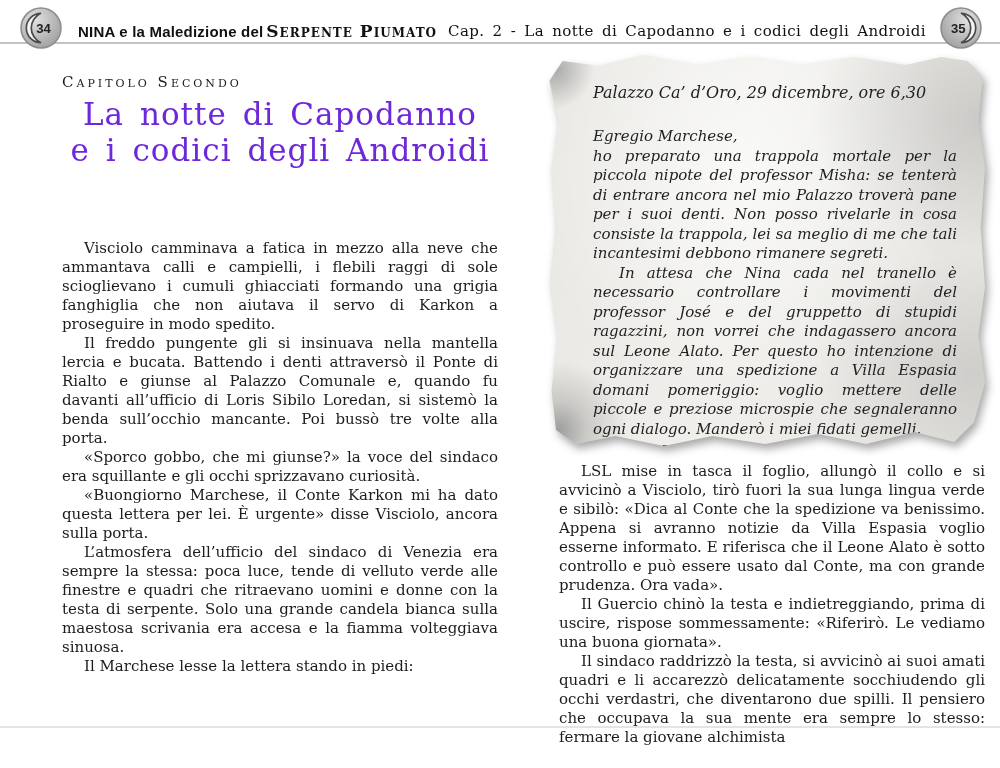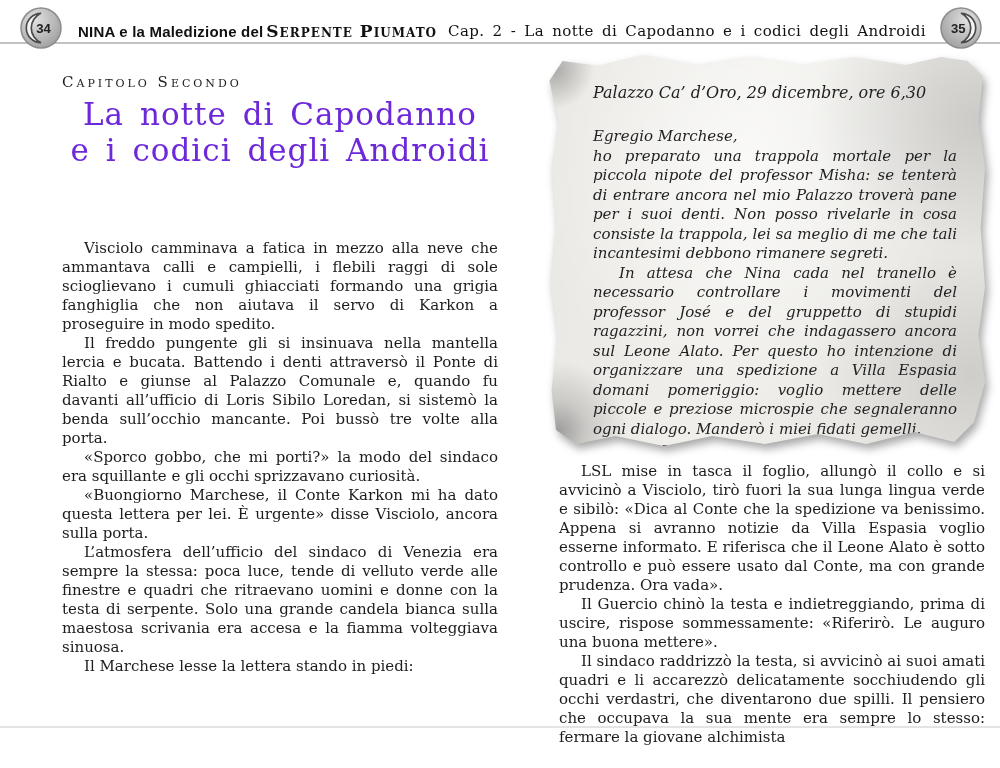--- a/index.html
+++ b/index.html
@@ -108,38 +108,38 @@
   <path d="M20,6 A14,14 0 1 0 20,34 A15.2,15.2 0 0 1 20,6 Z" fill="#f4f4f1" stroke="#4a4a4a" stroke-width="1.6" transform="scale(-1,1) translate(-40,0)"></path>
   <text x="17.5" y="24.5" text-anchor="middle" font-size="12.5" font-weight="bold" fill="#222">35</text>
 </svg>
 
 <section class="page-left">
   <div class="chapter-label">Capitolo Secondo</div>
   <h1 class="chapter-title"><span>La notte di Capodanno</span><br><span>e i codici degli Androidi</span></h1>
   <div class="body-text">
     <p>Visciolo camminava a fatica in mezzo alla neve che ammantava calli e campielli, i flebili raggi di sole scioglievano i cumuli ghiacciati formando una grigia fanghiglia che non aiutava il servo di Karkon a proseguire in modo spedito.</p>
     <p>Il freddo pungente gli si insinuava nella mantella lercia e bucata. Battendo i denti attraversò il Ponte di Rialto e giunse al Palazzo Comunale e, quando fu davanti all’ufficio di Loris Sibilo Loredan, si sistemò la benda sull’occhio mancante. Poi bussò tre volte alla porta.</p>
-    <p>«Sporco gobbo, che mi porti?» la modo del sindaco era squillante e gli occhi sprizzavano curiosità.</p>
+    <p>«Sporco gobbo, che mi giunse?» la voce del sindaco era squillante e gli occhi sprizzavano curiosità.</p>
     <p>«Buongiorno Marchese, il Conte Karkon mi ha dato questa lettera per lei. È urgente» disse Visciolo, ancora sulla porta.</p>
     <p>L’atmosfera dell’ufficio del sindaco di Venezia era sempre la stessa: poca luce, tende di velluto verde alle finestre e quadri che ritraevano uomini e donne con la testa di serpente. Solo una grande candela bianca sulla maestosa scrivania era accesa e la fiamma volteggiava sinuosa.</p>
     <p>Il Marchese lesse la lettera stando in piedi:</p>
   </div>
 </section>
 
 <section class="page-right">
   <div class="parchment-wrap">
     <div class="parchment letter">
       <p class="dateline">Palazzo Ca’ d’Oro, 29 dicembre, ore 6,30</p>
       <p class="salutation">Egregio Marchese,</p>
       <p class="lp">ho preparato una trappola mortale per la piccola nipote del professor Misha: se tenterà di entrare ancora nel mio Palazzo troverà pane per i suoi denti. Non posso rivelarle in cosa consiste la trappola, lei sa meglio di me che tali incantesimi debbono rimanere segreti.</p>
       <p class="lp indent">In attesa che Nina cada nel tranello è necessario controllare i movimenti del professor José e del gruppetto di stupidi ragazzini, non vorrei che indagassero ancora sul Leone Alato. Per questo ho intenzione di organizzare una spedizione a Villa Espasia domani pomeriggio: voglio mettere delle piccole e preziose microspie che segnaleranno ogni dialogo. Manderò i miei fidati gemelli.</p>
       <p class="lp indent">La prego di farmi sapere che cosa ne pensa.</p>
       <div class="signature">Conte Karkon</div>
     </div>
   </div>
   <div class="body-text">
     <p>LSL mise in tasca il foglio, allungò il collo e si avvicinò a Visciolo, tirò fuori la sua lunga lingua verde e sibilò: «Dica al Conte che la spedizione va benissimo. Appena si avranno notizie da Villa Espasia voglio esserne informato. E riferisca che il Leone Alato è sotto controllo e può essere usato dal Conte, ma con grande prudenza. Ora vada».</p>
-    <p>Il Guercio chinò la testa e indietreggiando, prima di uscire, rispose sommessamente: «Riferirò. Le auguro una buona mettere».</p>
+    <p>Il Guercio chinò la testa e indietreggiando, prima di uscire, rispose sommessamente: «Riferirò. Le vediamo una buona giornata».</p>
     <p>Il sindaco raddrizzò la testa, si avvicinò ai suoi amati quadri e li accarezzò delicatamente socchiudendo gli occhi verdastri, che diventarono due spilli. Il pensiero che occupava la sua mente era sempre lo stesso: fermare la giovane alchimista</p>
   </div>
 </section>
 
 <div class="bottom-rule"></div>
 
 </body></html>

